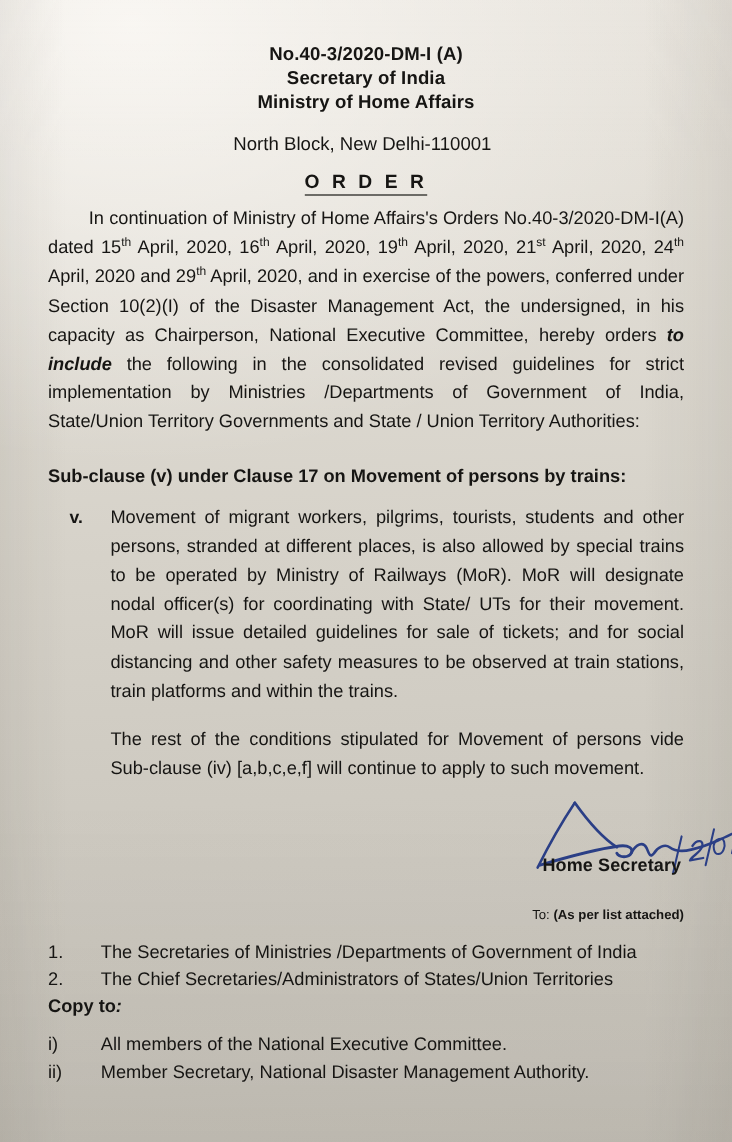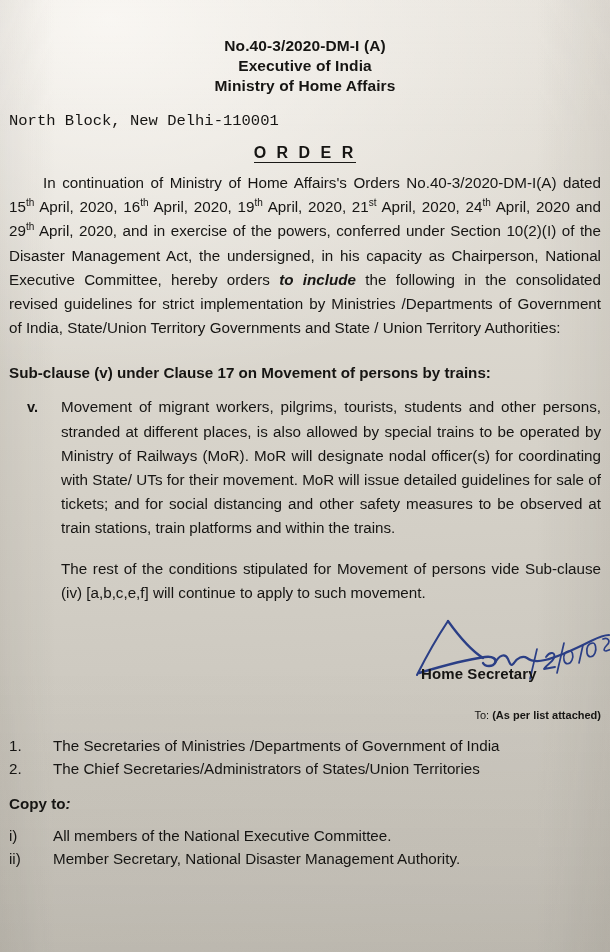--- a/index.html
+++ b/index.html
@@ -30,40 +30,39 @@
     inset: 0;
     pointer-events: none;
     background:
       linear-gradient(90deg, rgba(120,115,105,0.10) 0%, rgba(255,255,255,0.0) 9%, rgba(255,255,255,0.0) 88%, rgba(120,115,105,0.11) 100%),
       linear-gradient(180deg, rgba(255,255,255,0.10) 0%, rgba(255,255,255,0) 14%, rgba(0,0,0,0.0) 70%, rgba(90,86,78,0.06) 100%);
     mix-blend-mode: multiply;
     opacity: .9;
   }
   #content {
     position: relative;
-    padding: 0 9px;
+    padding: 0 40px;
     z-index: 2;
   }
 
   .hdr {
     text-align: center;
     font-weight: bold;
     font-size: 15.5px;
     line-height: 20px;
     letter-spacing: .1px;
   }
   .hdr-1 { margin-top: 36px; }
 
   .addr {
     margin-top: 14px;
-    text-align: left;
+    text-align: center;
     font-size: 15.5px;
     line-height: 22px;
     padding-right: 6px;
-    font-family: Liberation Mono, monospace;
   }
   .addr .dated { padding-right: 3px; }
   sup { font-size: .66em; vertical-align: super; line-height: 0; }
 
   .order-title {
     margin-top: 12px;
     text-align: center;
     font-weight: bold;
     font-size: 16px;
     letter-spacing: 3px;
@@ -148,21 +147,21 @@
     display: flex;
     font-size: 15.2px;
     line-height: 22.5px;
   }
   .num-row .mark {
     flex: 0 0 44px;
   }
   .num-row .txt { flex: 1 1 auto; }
 
   .copy-to {
-    margin-top: 15px;
+    margin-top: 2px;
     font-weight: bold;
     font-size: 15.2px;
   }
   .copy-to .it { font-style: italic; font-weight: bold; }
 
   .roman-list { margin-top: 12px; }
   .roman-row {
     display: flex;
     font-size: 15.2px;
     line-height: 23px;
@@ -173,21 +172,21 @@
 </style>
 </head>
 <body>
 
 <div id="page">
   <div id="grain"></div>
 
   <div id="content">
 
     <div class="hdr hdr-1">No.40-3/2020-DM-I (A)</div>
-    <div class="hdr">Executive of India</div>
+    <div class="hdr">Secretary of India</div>
     <div class="hdr">Ministry of Home Affairs</div>
 
     <div class="addr">
       <div>North Block, New Delhi-110001</div>
     </div>
 
     <div class="order-title"><span>O R D E R</span></div>
 
     <div class="para first"><span>In continuation of Ministry of Home Affairs's Orders No.40-3/2020-DM-I(A) dated 15</span><sup>th</sup><span> April, 2020, 16</span><sup>th</sup><span> April, 2020, 19</span><sup>th</sup><span> April, 2020, 21</span><sup>st</sup><span> April, 2020, 24</span><sup>th</sup><span> April, 2020 and 29</span><sup>th</sup><span> April, 2020, and in exercise of the powers, conferred under Section 10(2)(I) of the Disaster Management Act, the undersigned, in his capacity as Chairperson, National Executive Committee, hereby orders </span><i class="bi">to include</i><span> the following in the consolidated revised guidelines for strict implementation by Ministries /Departments of Government of India, State/Union Territory Governments and State / Union Territory Authorities:</span></div>
 

